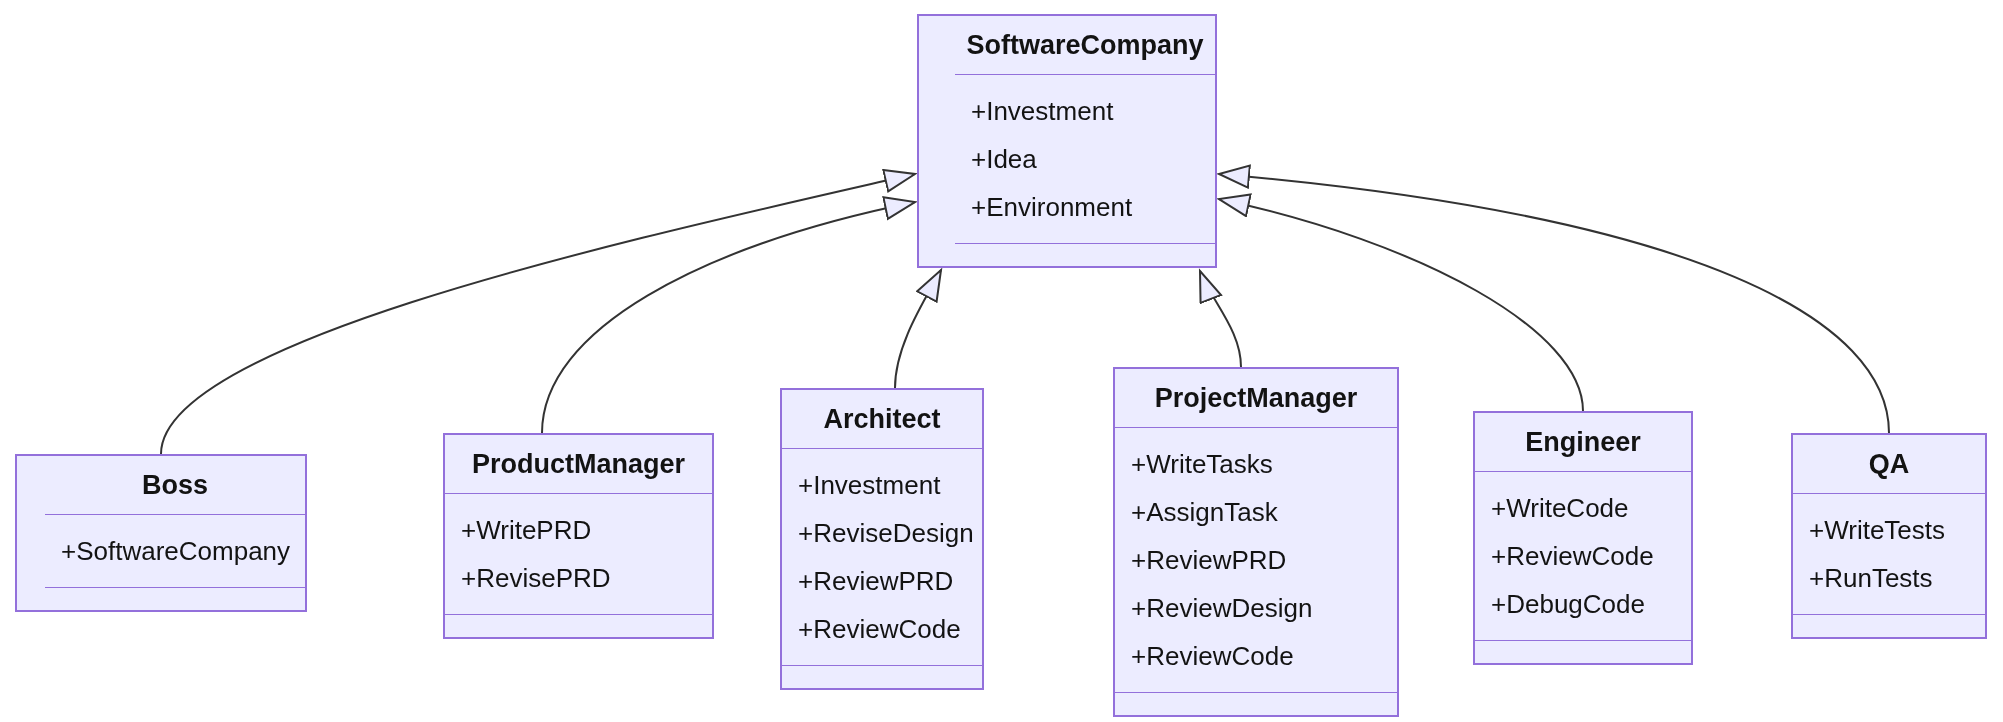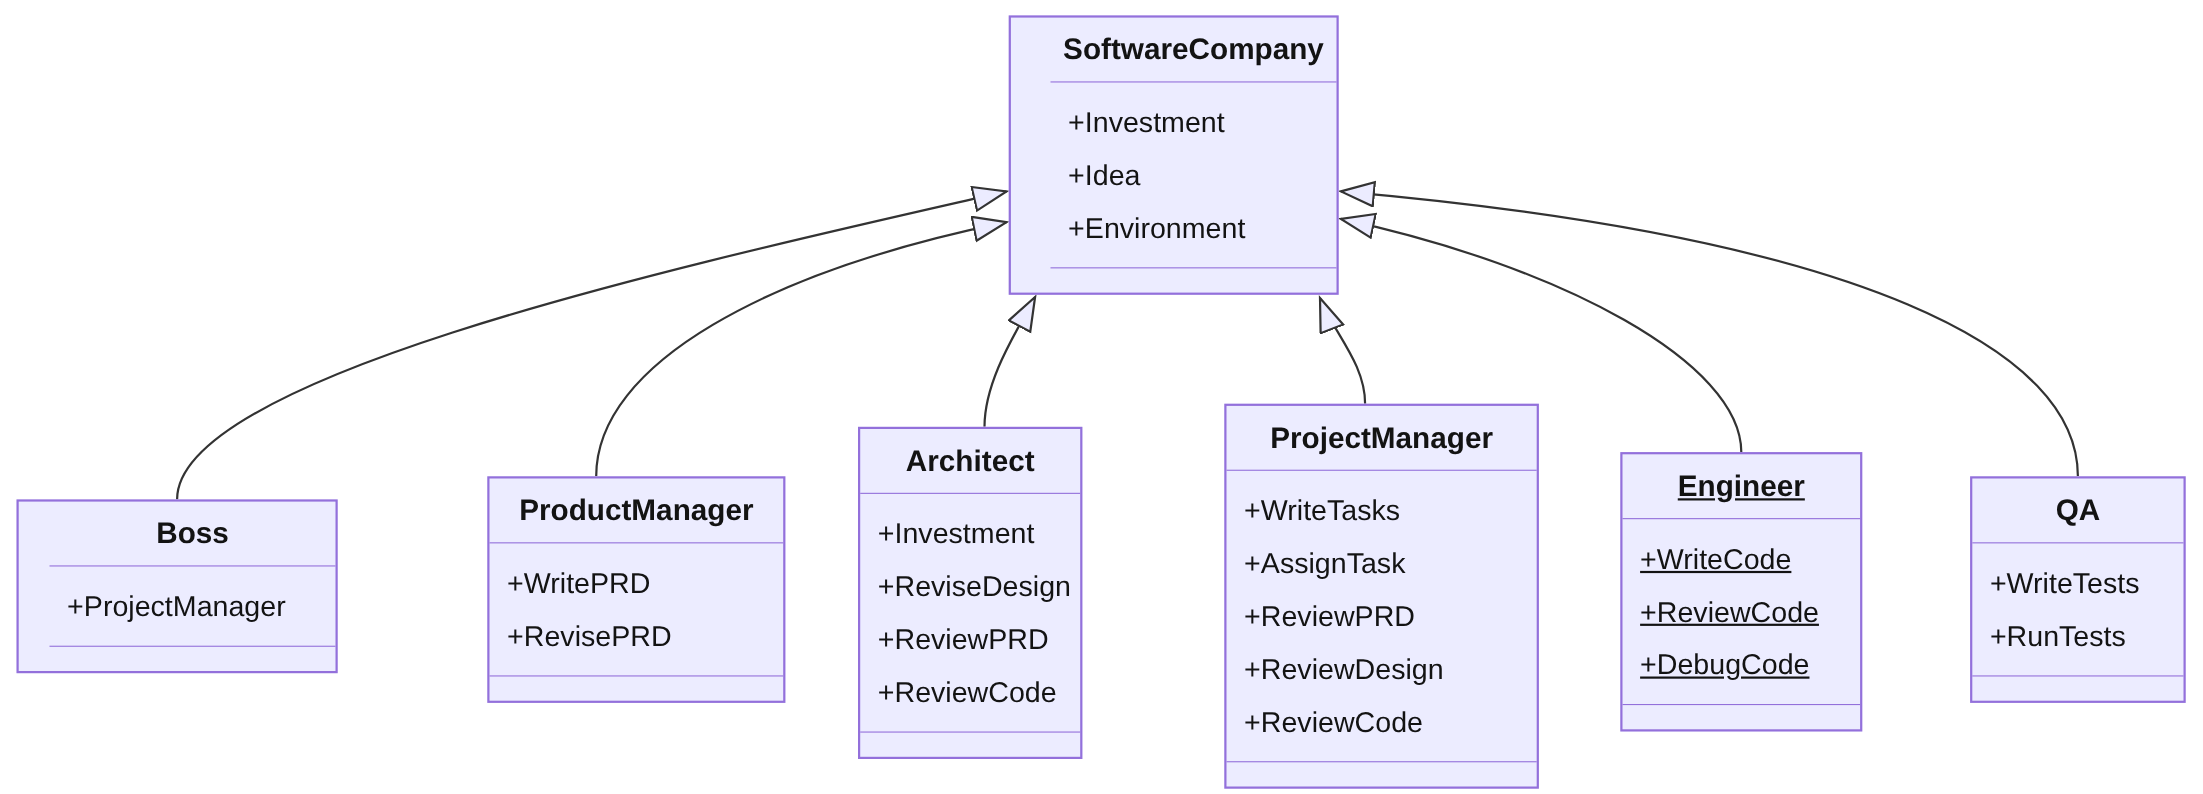--- a/index.html
+++ b/index.html
@@ -41,21 +41,21 @@
   .cls-methods{
     height:22px;
     border-top:1.5px solid var(--node-border);
   }
   
   #box-sc  {left:917px; top:14px; width:300px;padding-left:36px;}
   #box-boss{left:15px;  top:454px;width:292px;padding-left:28px;}
   #box-pm  {left:407px; top:433px;width:271px;margin-left:36px;}
   #box-arch{left:780px; top:388px;width:204px;}
   #box-pjm {left:1113px;top:367px;width:286px;}
-  #box-eng {left:1473px;top:411px;width:220px;text-decoration:underline;}
+  #box-eng {left:1473px;top:411px;width:220px;}
   #box-qa  {left:1791px;top:433px;width:196px;}
 </style>
 </head>
 <body>
 
 <div class="canvas">
 
   <svg class="edges-layer" viewBox="0 0 2003 722" xmlns="http://www.w3.org/2000/svg">
     <defs>
       <marker id="tri" markerUnits="userSpaceOnUse" markerWidth="36" markerHeight="26" refX="31" refY="12" orient="auto">
@@ -76,21 +76,21 @@
       <div class="attr-row">+Investment</div>
       <div class="attr-row">+Idea</div>
       <div class="attr-row">+Environment</div>
     </div>
     <div class="cls-methods"></div>
   </div>
 
   <div class="class-box" id="box-boss">
     <div class="cls-title">Boss</div>
     <div class="cls-attrs">
-      <div class="attr-row">+ProjectManager</div>
+      <div class="attr-row">+SoftwareCompany</div>
     </div>
     <div class="cls-methods"></div>
   </div>
 
   <div class="class-box" id="box-pm">
     <div class="cls-title">ProductManager</div>
     <div class="cls-attrs">
       <div class="attr-row">+WritePRD</div>
       <div class="attr-row">+RevisePRD</div>
     </div>

